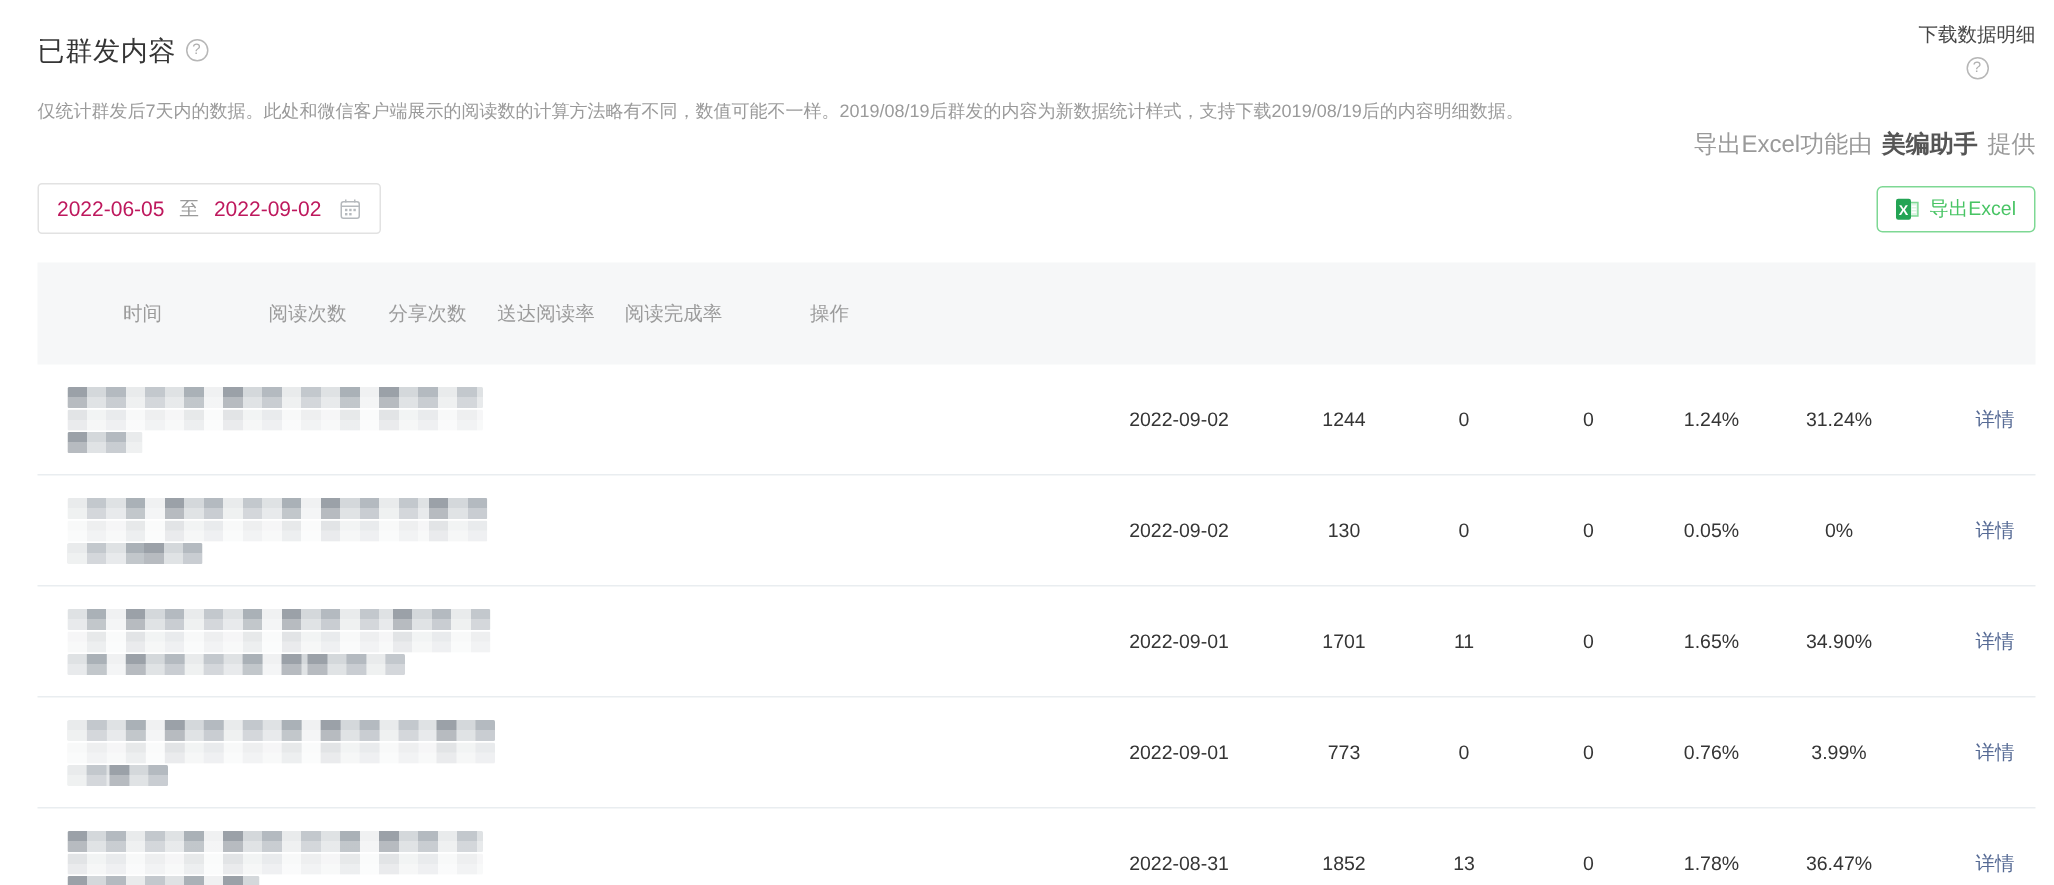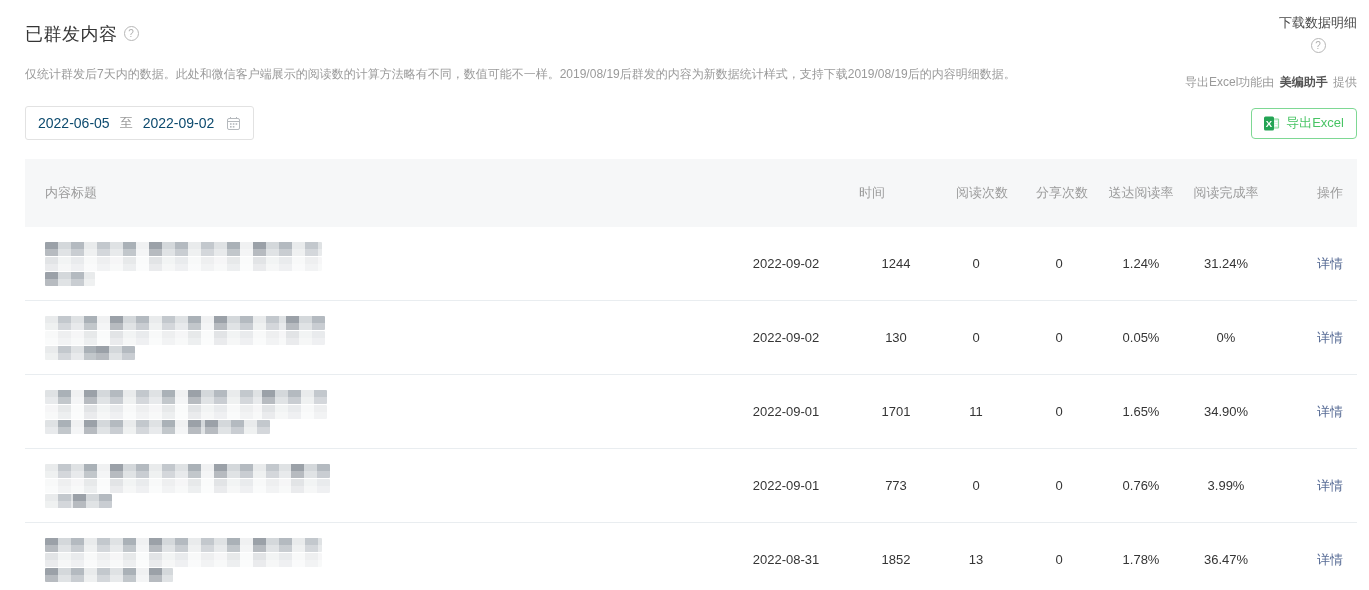--- a/index.html
+++ b/index.html
@@ -12,28 +12,28 @@
   .title-wrap { display:flex; align-items:center; gap:6px; }
   h1 { font-size:18px; font-weight:400; color:#353535; letter-spacing:.5px; }
   .qicon { display:inline-block; width:15px; height:15px; border:1px solid #b7b7b7;
     border-radius:50%; color:#b0b0b0; font-size:10px; line-height:13px; text-align:center;
     flex:0 0 auto; cursor:pointer; }
   .dl-wrap { display:flex; align-items:center; gap:6px;flex-direction:column; }
   .dl-link { font-size:13px; color:#464646; text-decoration:none; cursor:pointer; }
 
   .meta-row { display:flex; justify-content:space-between; align-items:flex-start; margin-top:13px; }
   .subtitle { font-size:12px; color:#9a9a9a; white-space:nowrap; }
-  .credit { font-size:12px; color:#9a9a9a; white-space:nowrap; margin-top:8px; }
+  .credit { font-size:16px; color:#9a9a9a; white-space:nowrap; margin-top:20px; }
   .credit b { color:#555; font-weight:bold; margin:0 2px; }
 
   
   .toolbar { display:flex; justify-content:space-between; align-items:center; margin-top:15px; }
   .date-range { display:flex; align-items:center; gap:10px; border:1px solid #e2e2e2;
     border-radius:3px; background:#fff; height:34px; padding:0 12px; cursor:pointer; }
-  .date-range .d { font-size:14px; color:#0c4a6e; }
+  .date-range .d { font-size:14px; color:#be185d; }
   .date-range .to { font-size:13px; color:#9a9a9a; }
   .cal { margin-left:2px; display:inline-flex; }
   .export-btn { display:inline-flex; align-items:center; gap:6px; background:#fff;
     border:1px solid #7ed894; color:#48c464; border-radius:4px; height:31px;
     padding:0 12px; font-size:13px; cursor:pointer; font-family:inherit; }
 
   
   .table { margin-top:19px; }
   .thead { display:flex; align-items:center; background:#f6f7f8; height:68px; }
   .thead .cell { font-size:13px; color:#9b9b9b; line-height:1.5; }
@@ -115,21 +115,20 @@
           <rect x="0" y="0.5" width="10" height="14" rx="1.5" fill="#23a454"></rect>
           <text x="5" y="11" font-size="9.5" font-weight="bold" fill="#fff" text-anchor="middle" font-family="Liberation Sans, sans-serif">X</text>
         </svg>
       </span>
       <span>导出Excel</span>
     </button>
   </div>
 
   <div class="table">
     <div class="thead">
-      <div class="cell c-title">内容标题</div>
       <div class="cell c-date">时间</div>
       <div class="cell c-reads">阅读次数</div>
       <div class="cell c-shares">分享次数</div>
       <div class="cell c-delivery">送达阅读率</div>
       <div class="cell c-completion">阅读完成率</div>
       <div class="cell c-action">操作</div>
     </div>
     <div class="tbody" id="tbody">
   <div class="trow">
     <div class="cell c-title">

